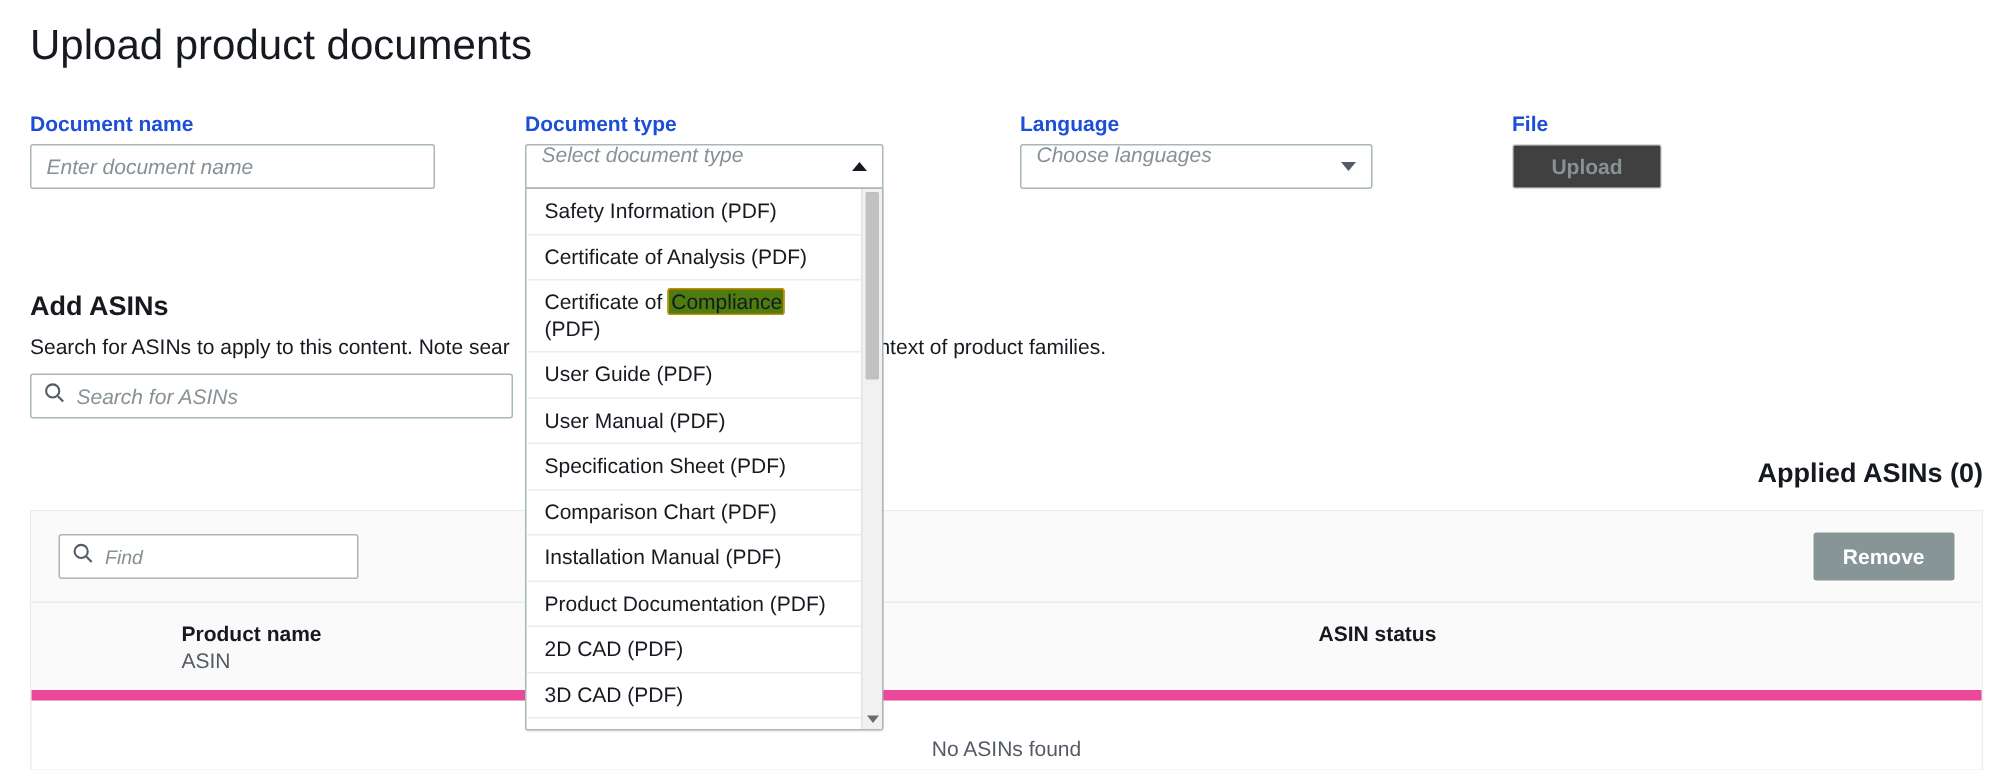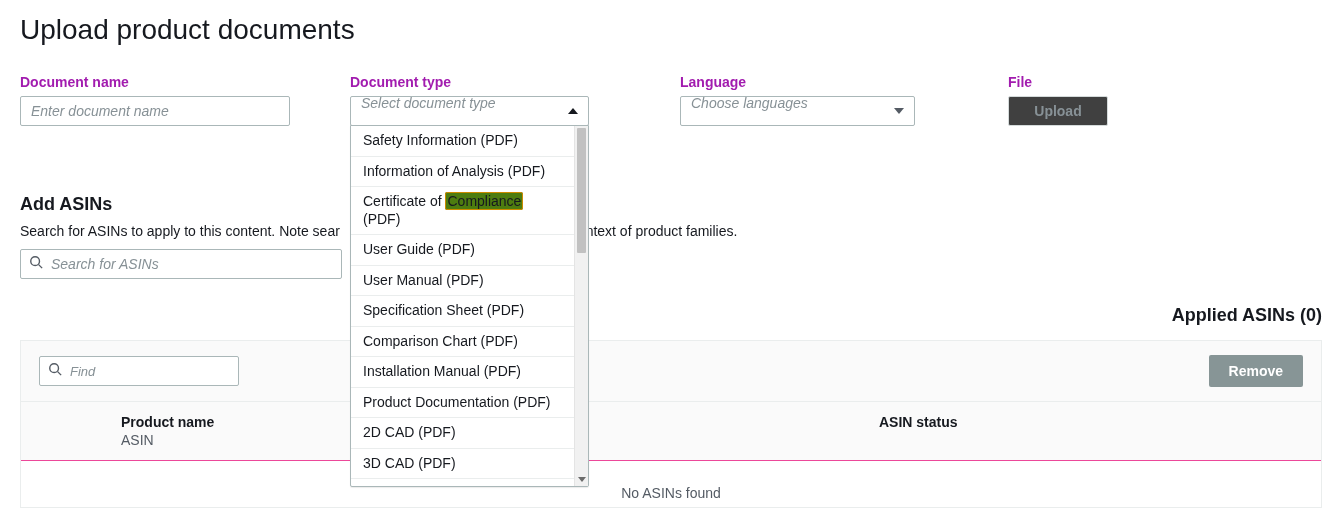--- a/index.html
+++ b/index.html
@@ -28,21 +28,21 @@
     flex-direction: column;
     position: relative;
   }
   .field.doc-name { width: 330px; }
   .field.doc-type { width: 330px; }
   .field.lang     { width: 328px; }
   .field.file     { width: 160px; }
   .field-label {
     font-size: 14px;
     font-weight: 700;
-    color: #a21caf;
+    color: #1d4ed8;
     margin-bottom: 6px;
   }
   .text-input {
     height: 30px;
     border: 1px solid #aab7b8;
     border-radius: 2px;
     padding: 0 10px;
     font-size: 14px;
     color: #16191f;
     font-style: italic;
@@ -221,21 +221,21 @@
     color: #fff;
     border: none;
     font-size: 14px;
     font-weight: 700;
     border-radius: 2px;
     cursor: default;
   }
   .panel-head-row {
     display: flex;
     border-top: 1px solid #eaeded;
-    border-bottom: 1px solid #ec4899;
+    border-bottom: 7px solid #ec4899;
     background: #fafafa;
     font-size: 14px;
     font-weight: 700;
     color: #16191f;
   }
   .col-product { width: 440px; padding: 12px 18px 12px 100px; }
   .col-date    { width: 400px; padding: 12px 18px; }
   .col-status  { flex:1; padding: 12px 18px; }
   .asin-sub {
     display:block;
@@ -267,21 +267,21 @@
     <span class="field-label">Document type</span>
     <div style="position:relative;">
       <div class="select-box">
         <span>Select document type</span>
         <span class="select-caret caret-up"></span>
       </div>
 
       <div class="dropdown">
         <div class="dropdown-list" id="doc-type-list">
             <div class="dropdown-item">Safety Information (PDF)</div>
-            <div class="dropdown-item"><span>Information of Analysis (PDF)</span></div>
+            <div class="dropdown-item"><span>Certificate of Analysis (PDF)</span></div>
             <div class="dropdown-item"><span>Certificate of </span><span class="highlight">Compliance</span><span> (PDF)</span></div>
             <div class="dropdown-item">User Guide (PDF)</div>
             <div class="dropdown-item">User Manual (PDF)</div>
             <div class="dropdown-item">Specification Sheet (PDF)</div>
             <div class="dropdown-item">Comparison Chart (PDF)</div>
             <div class="dropdown-item">Installation Manual (PDF)</div>
             <div class="dropdown-item">Product Documentation (PDF)</div>
             <div class="dropdown-item">2D CAD (PDF)</div>
             <div class="dropdown-item">3D CAD (PDF)</div>
             <div class="dropdown-item last-visible">2D CAD (DWG)</div>

